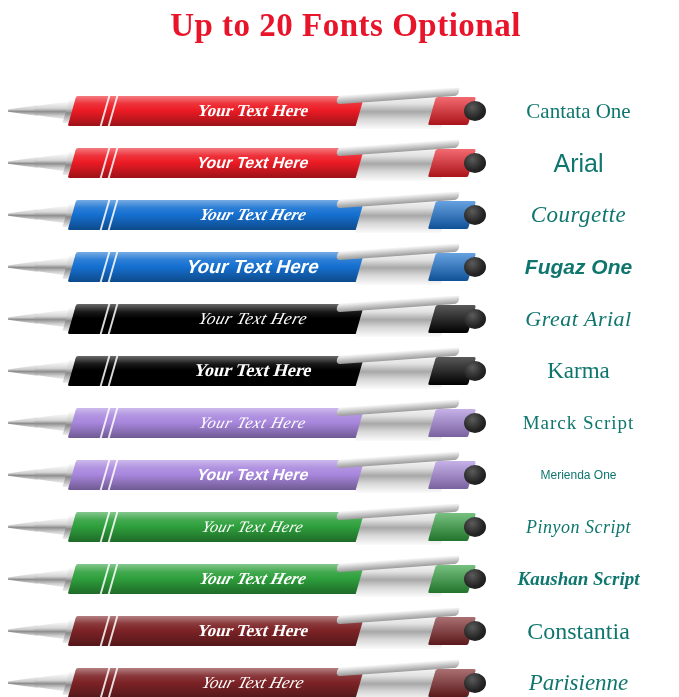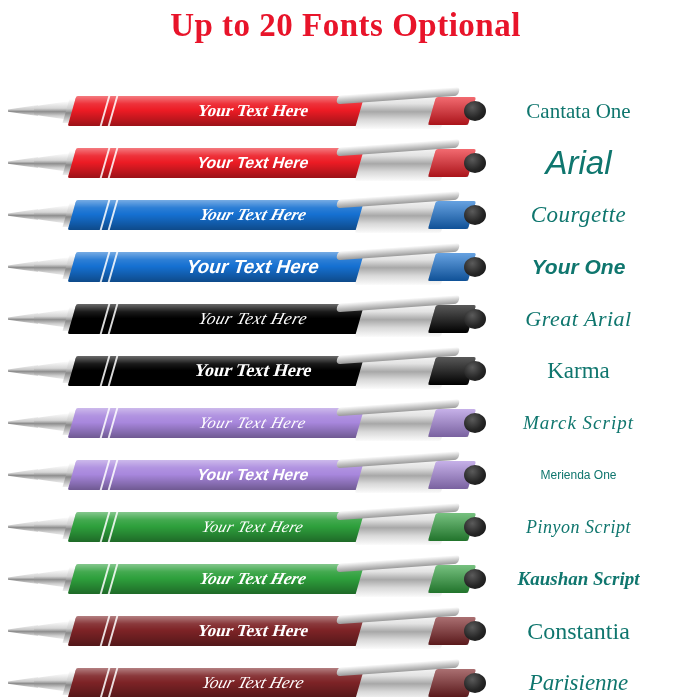--- a/index.html
+++ b/index.html
@@ -186,26 +186,26 @@
     width: 173px;
     text-align: center;
     color: #0f766e;
     font-size: 20px;
     line-height: 42px;
     white-space: nowrap;
   }
 
   
   .f-cantata   { font-family: "Liberation Serif", serif; font-size: 21px; }
-  .f-arial     { font-family: "Liberation Sans", sans-serif; font-style: italic; font-size: 33px; }
+  .f-arial     { font-family: "Liberation Sans", sans-serif; font-size: 25px; }
   .f-courgette { font-family: "Liberation Serif", serif; font-style: italic; font-size: 23px; letter-spacing: 0.5px; }
   .f-fugaz     { font-family: "Liberation Sans", sans-serif; font-weight: bold; font-style: italic; font-size: 21px; }
   .f-greatvibes{ font-family: "Liberation Serif", serif; font-style: italic; font-size: 22px; letter-spacing: 0.5px; }
   .f-karma     { font-family: "Liberation Serif", serif; font-size: 23px; }
-  .f-marck     { font-family: "Liberation Serif", serif; font-style: italic; font-size: 19px; letter-spacing: 1px; text-align: center; }
+  .f-marck     { font-family: "Liberation Serif", serif; font-size: 19px; letter-spacing: 1px; text-align: center; }
   .f-merienda  { font-family: "Liberation Sans", sans-serif; font-size: 12px; }
   .f-pinyon    { font-family: "Liberation Serif", serif; font-style: italic; font-size: 18px; letter-spacing: 0.5px; }
   .f-kaushan   { font-family: "Liberation Serif", serif; font-style: italic; font-weight: bold; font-size: 19px; }
   .f-constantia{ font-family: "Liberation Serif", serif; font-size: 24px; }
   .f-parisienne{ font-family: "Liberation Serif", serif; font-style: italic; font-size: 23px; }
 
   
   .e-cantata   { font-family: "Liberation Serif", serif; font-weight: bold; font-size: 17px; }
   .e-arial     { font-family: "Liberation Sans", sans-serif; font-weight: bold; font-size: 16px; }
   .e-courgette { font-family: "Liberation Serif", serif; font-style: italic; font-weight: bold; font-size: 17px; }
@@ -282,21 +282,21 @@
           <div class="ring"></div>
           <div class="barrel" style="background: rgb(21, 112, 209);"></div>
           <div class="grip g1"></div>
           <div class="grip g2"></div>
           <div class="clip-plate"></div>
           <div class="clip-arm"></div>
           <div class="back-band" style="background: rgb(21, 112, 209);"></div>
           <div class="stylus"></div>
           <div class="engraved e-fugaz">Your Text Here</div>
         </div>
-        <div class="font-name f-fugaz">Your One</div>
+        <div class="font-name f-fugaz">Fugaz One</div>
       </div>
       <div class="pen-row">
         <div class="pen">
           <div class="tip"></div>
           <div class="cone"></div>
           <div class="ring"></div>
           <div class="barrel" style="background: rgb(0, 0, 0);"></div>
           <div class="grip g1"></div>
           <div class="grip g2"></div>
           <div class="clip-plate"></div>

